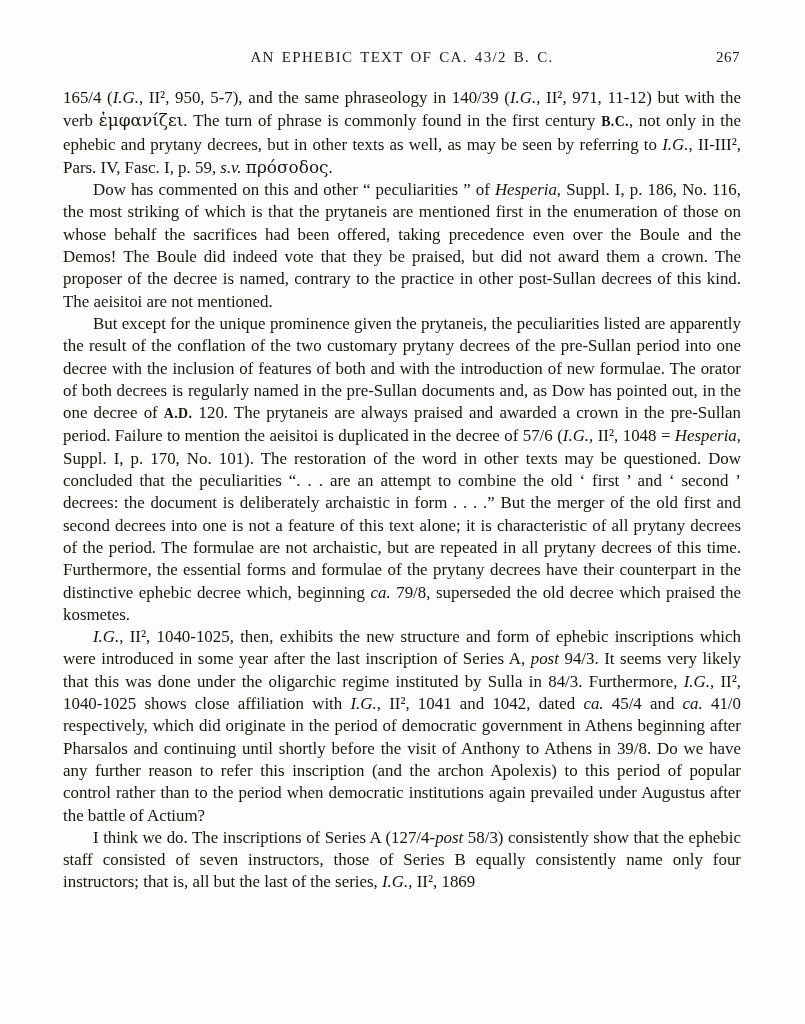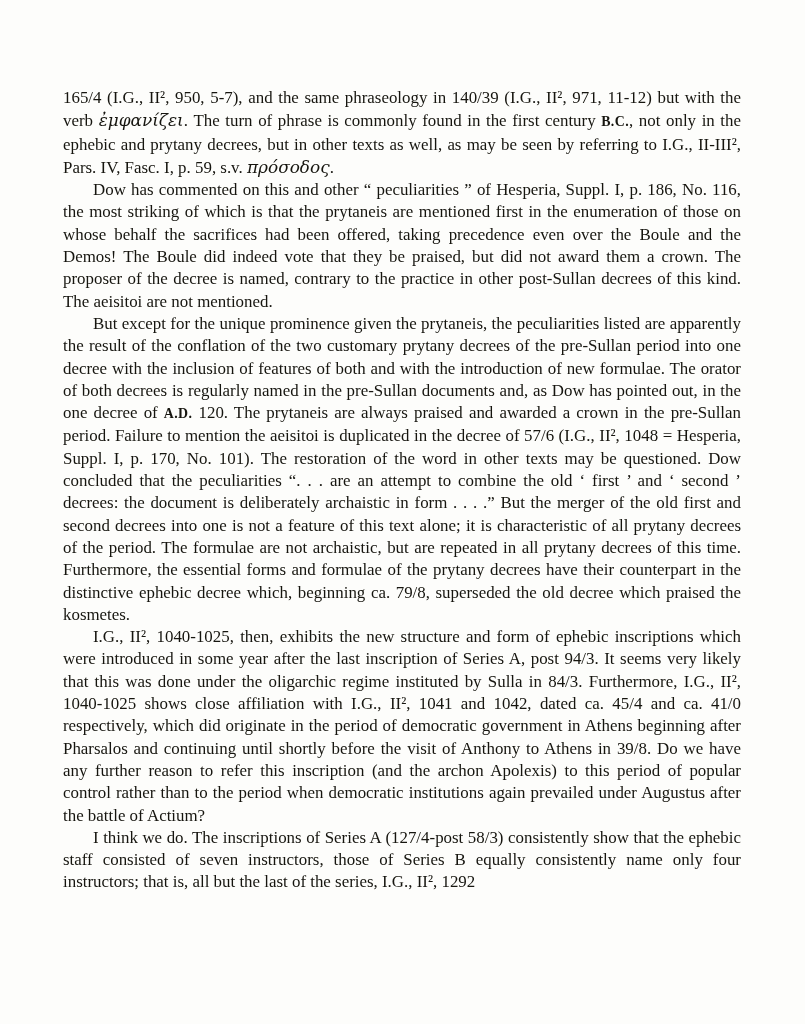--- a/index.html
+++ b/index.html
@@ -54,36 +54,40 @@
   }
   p.para {
     margin: 0;
     padding: 0;
     text-indent: 30px;
   }
   p.para.no-indent {
     text-indent: 0;
   }
   .it {
+    font-style: italic;
   }
   .sc {
     font-size: 0.82em;
     letter-spacing: 0.4px;
     font-weight: bold;
   }
   .gr {
     font-family: "DejaVu Serif", serif;
-    font-style: italic;
   }
 </style>
 </head>
 <body>
 
 <div class="sheet">
+  <div class="running-head">
+    <div class="head-title">AN EPHEBIC TEXT OF CA. 43/2 B. C.</div>
+    <div class="head-page">267</div>
+  </div>
 
   <div class="text-block">
       <p class="para no-indent"><span>165/4 (</span><span class="it">I.G.</span><span>, II², 950, 5-7), and the same phraseology in 140/39 (</span><span class="it">I.G.</span><span>, II², 971, 11-12) but with the verb </span><span class="gr">ἐμφανίζει</span><span>. The turn of phrase is commonly found in the first century </span><span class="sc">B.C.</span><span>, not only in the ephebic and prytany decrees, but in other texts as well, as may be seen by referring to </span><span class="it">I.G.</span><span>, II-III², Pars. IV, Fasc. I, p. 59, </span><span class="it">s.v.</span><span> </span><span class="gr">πρόσοδος</span><span>.</span></p>
       <p class="para"><span>Dow has commented on this and other “ peculiarities ” of </span><span class="it">Hesperia</span><span>, Suppl. I, p. 186, No. 116, the most striking of which is that the prytaneis are mentioned first in the enumeration of those on whose behalf the sacrifices had been offered, taking precedence even over the Boule and the Demos! The Boule did indeed vote that they be praised, but did not award them a crown. The proposer of the decree is named, contrary to the practice in other post-Sullan decrees of this kind. The aeisitoi are not mentioned.</span></p>
       <p class="para"><span>But except for the unique prominence given the prytaneis, the peculiarities listed are apparently the result of the conflation of the two customary prytany decrees of the pre-Sullan period into one decree with the inclusion of features of both and with the introduction of new formulae. The orator of both decrees is regularly named in the pre-Sullan documents and, as Dow has pointed out, in the one decree of </span><span class="sc">A.D.</span><span> 120. The prytaneis are always praised and awarded a crown in the pre-Sullan period. Failure to mention the aeisitoi is duplicated in the decree of 57/6 (</span><span class="it">I.G.</span><span>, II², 1048 = </span><span class="it">Hesperia</span><span>, Suppl. I, p. 170, No. 101). The restoration of the word in other texts may be questioned. Dow concluded that the peculiarities “. . . are an attempt to combine the old ‘ first ’ and ‘ second ’ decrees: the document is deliberately archaistic in form . . . .” But the merger of the old first and second decrees into one is not a feature of this text alone; it is characteristic of all prytany decrees of the period. The formulae are not archaistic, but are repeated in all prytany decrees of this time. Furthermore, the essential forms and formulae of the prytany decrees have their counterpart in the distinctive ephebic decree which, beginning </span><span class="it">ca.</span><span> 79/8, superseded the old decree which praised the kosmetes.</span></p>
       <p class="para"><span class="it">I.G.</span><span>, II², 1040-1025, then, exhibits the new structure and form of ephebic inscriptions which were introduced in some year after the last inscription of Series A, </span><span class="it">post</span><span> 94/3. It seems very likely that this was done under the oligarchic regime instituted by Sulla in 84/3. Furthermore, </span><span class="it">I.G.</span><span>, II², 1040-1025 shows close affiliation with </span><span class="it">I.G.</span><span>, II², 1041 and 1042, dated </span><span class="it">ca.</span><span> 45/4 and </span><span class="it">ca.</span><span> 41/0 respectively, which did originate in the period of democratic government in Athens beginning after Pharsalos and continuing until shortly before the visit of Anthony to Athens in 39/8. Do we have any further reason to refer this inscription (and the archon Apolexis) to this period of popular control rather than to the period when democratic institutions again prevailed under Augustus after the battle of Actium?</span></p>
-      <p class="para"><span>I think we do. The inscriptions of Series A (127/4-</span><span class="it">post</span><span> 58/3) consistently show that the ephebic staff consisted of seven instructors, those of Series B equally consistently name only four instructors; that is, all but the last of the series, </span><span class="it">I.G.</span><span>, II², 1292</span></p>
+      <p class="para"><span>I think we do. The inscriptions of Series A (127/4-</span><span class="it">post</span><span> 58/3) consistently show that the ephebic staff consisted of seven instructors, those of Series B equally consistently name only four instructors; that is, all but the last of the series, </span><span class="it">I.G.</span><span>, II², 1869</span></p>
     </div>
 </div>
 
 </body></html>

